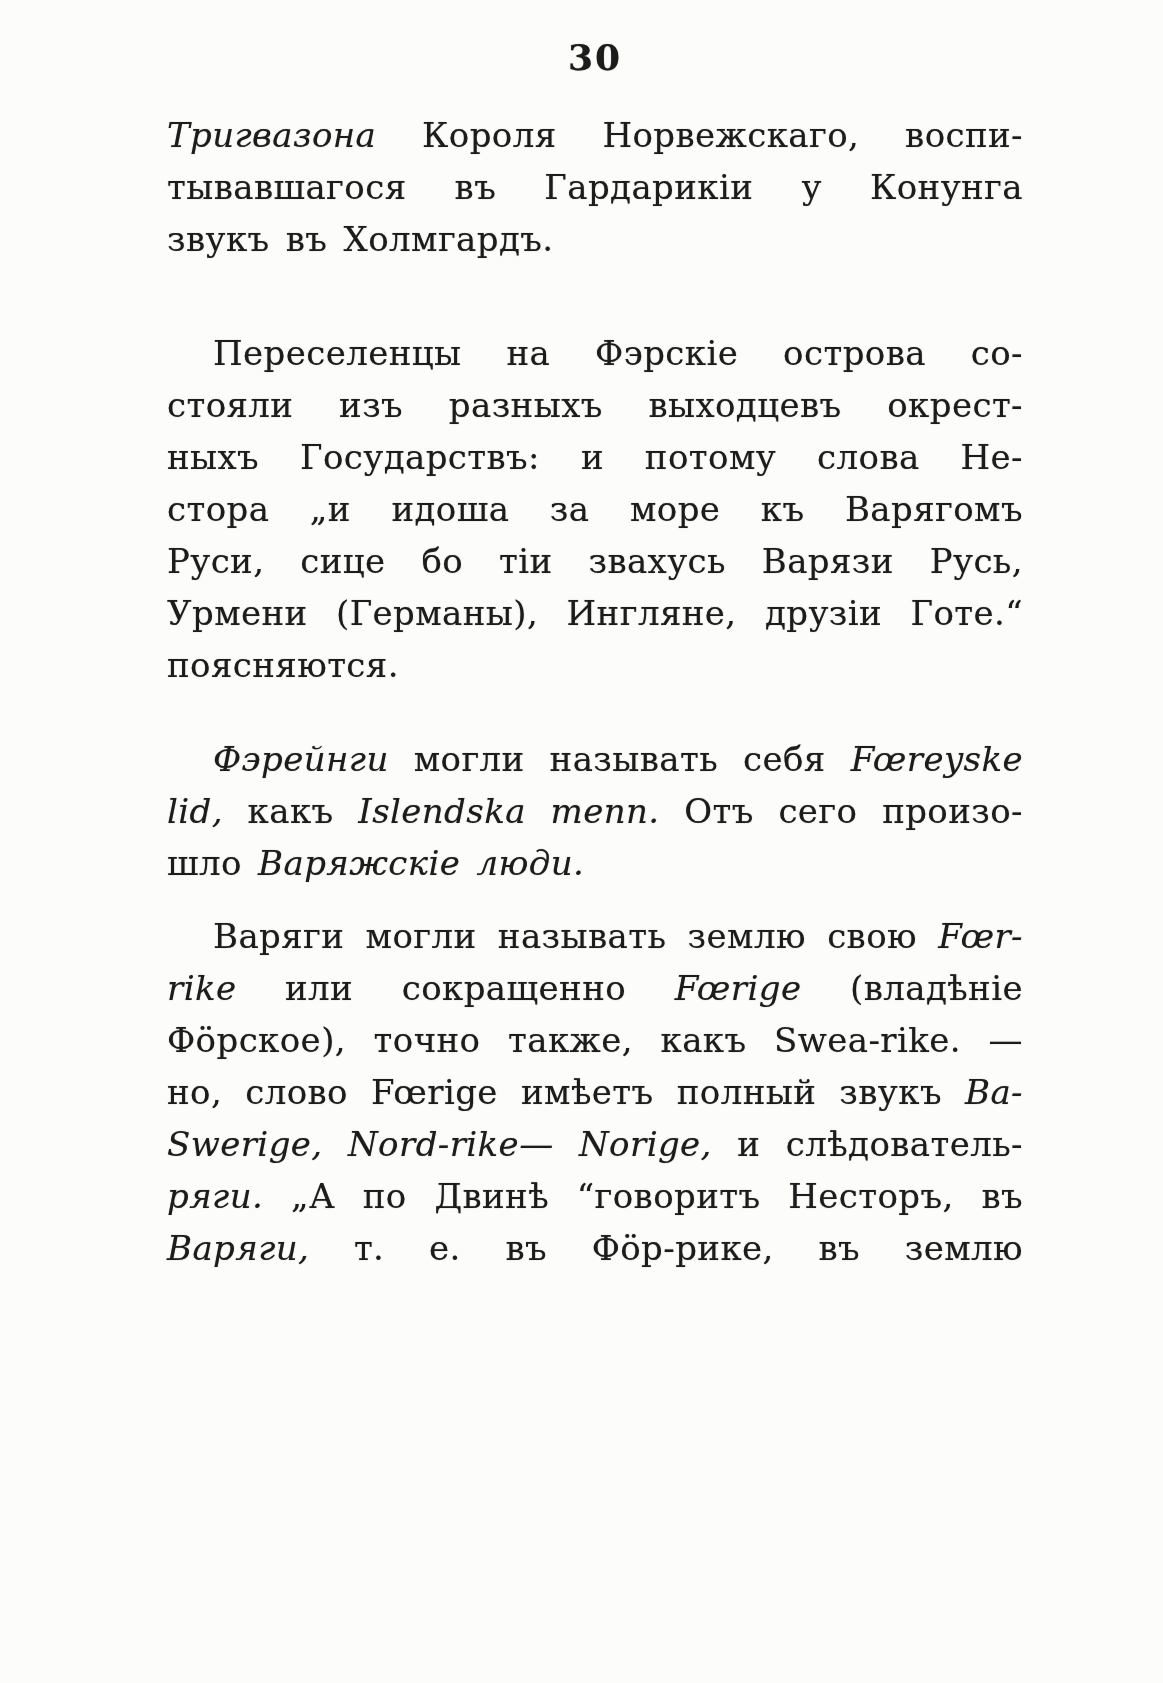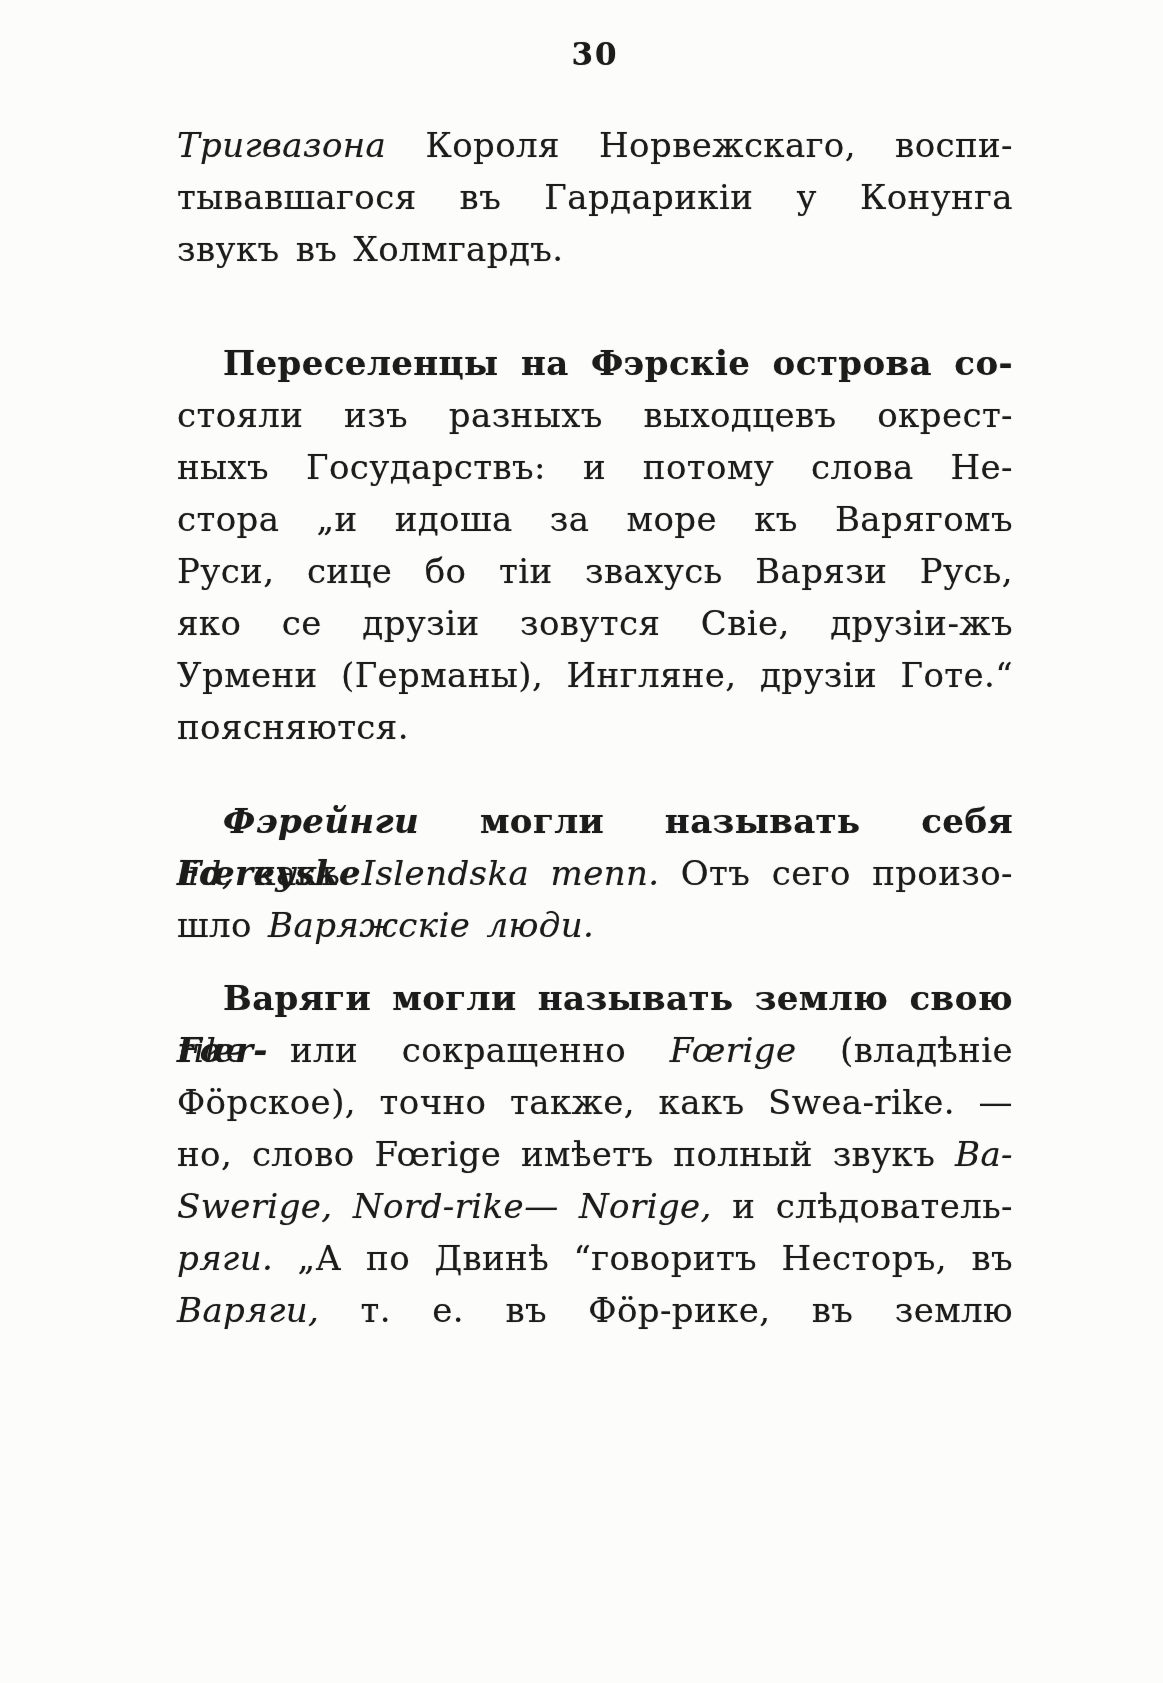--- a/index.html
+++ b/index.html
@@ -14,34 +14,34 @@
     color: #1c1c1c;
     overflow: hidden;
   }
 
   .page-number {
     position: absolute;
     top: 36px;
     left: 161px;
     width: 868px;
     text-align: center;
-    font-size: 31px;
+    font-size: 36px;
     font-weight: bold;
     letter-spacing: 2px;
     text-shadow: 0 0 1px rgba(20,20,20,0.55);
   }
 
   .text-block {
     position: absolute;
     left: 161px;
     top: 103px;
     width: 868px;
   }
 
-  .paragraph { margin: 16px; }
+  .paragraph { margin: 6px; }
   .paragraph:nth-child(2) { margin-top: 62px; }
   .paragraph:nth-child(3) { margin-top: 42px; }
   .paragraph:nth-child(4) { margin-top: 21px; }
 
   .line {
     height: 52px;
     line-height: 52px;
     font-size: 34px;
     letter-spacing: 0.4px;
     word-spacing: 5px;
@@ -50,42 +50,41 @@
   }
 
   
   .line.j {
     white-space: normal;
     text-align: justify;
     text-align-last: justify;
   }
 
   
-  .line.ind { text-indent: 46px; font-weight: bold; }
+  .line.ind { text-indent: 46px; }
 
   .it { font-style: italic; }
 </style>
 </head>
 <body>
 
 <div class="page">
   <div class="page-number">30</div>
   <div class="text-block" id="text-block">
       <div class="paragraph">
         <div class="line j"><span class="it">Тригвазона</span><span class="ro"> Короля Норвежскаго, воспи-</span></div>
         <div class="line j"><span class="ro">тывавшагося въ Гардарикіи у Конунга</span></div>
         <div class="line"><span class="ro">звукъ въ Холмгардъ.</span></div>
       </div>
       <div class="paragraph">
         <div class="line j ind"><span class="ro">Переселенцы на Фэрскіе острова со-</span></div>
         <div class="line j"><span class="ro">стояли изъ разныхъ выходцевъ окрест-</span></div>
         <div class="line j"><span class="ro">ныхъ Государствъ: и потому слова Не-</span></div>
         <div class="line j"><span class="ro">стора „и идоша за море къ Варягомъ</span></div>
         <div class="line j"><span class="ro">Руси, сице бо тіи звахусь Варязи Русь,</span></div>
-        <div class="line j"><span class="ro">яко се друзіи зовутся Свіе, друзіи-жъ</span></div>
         <div class="line j"><span class="ro">Урмени (Германы), Ингляне, друзіи Готе.“</span></div>
         <div class="line"><span class="ro">поясняются.</span></div>
       </div>
       <div class="paragraph">
         <div class="line j ind"><span class="it">Фэрейнги</span><span class="ro"> могли называть себя </span><span class="it">Fœreyske</span></div>
         <div class="line j"><span class="it">lid,</span><span class="ro"> какъ </span><span class="it">Islendska menn.</span><span class="ro"> Отъ сего произо-</span></div>
         <div class="line"><span class="ro">шло </span><span class="it">Варяжскіе люди.</span></div>
       </div>
       <div class="paragraph">
         <div class="line j ind"><span class="ro">Варяги могли называть землю свою </span><span class="it">Fœr-</span></div>

